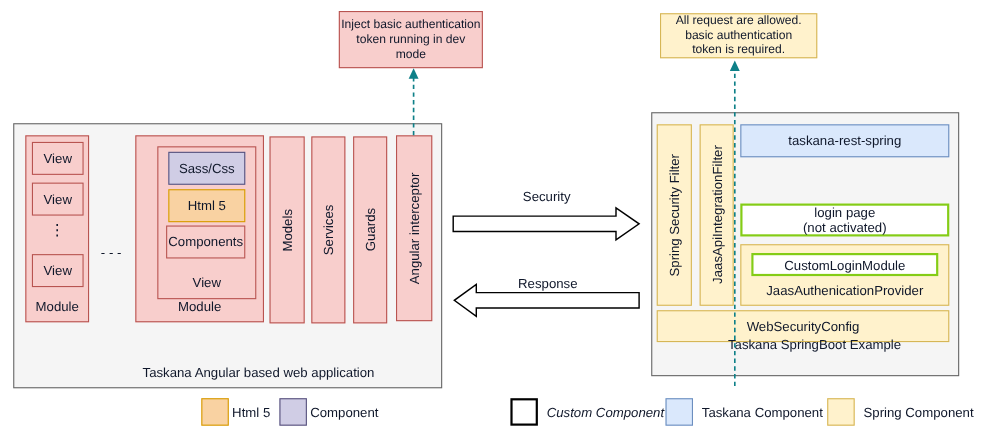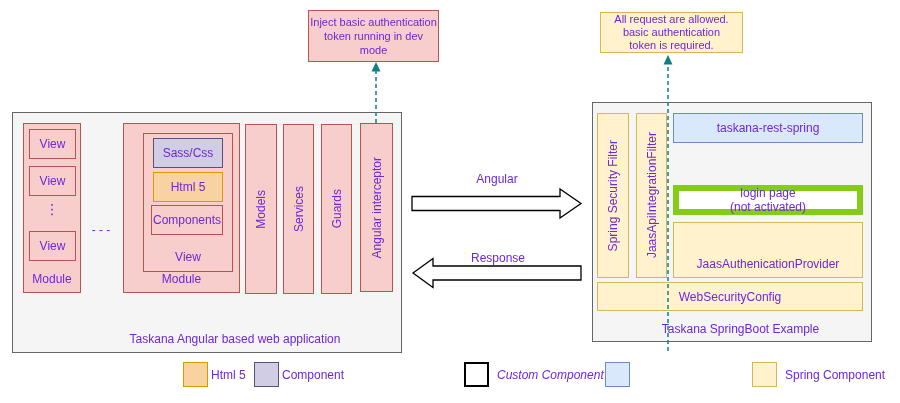--- a/index.html
+++ b/index.html
@@ -1,26 +1,26 @@
 <!DOCTYPE html>
 <html><head>
 <meta charset="utf-8">
 <style>
   html,body{margin:0;padding:0;background:#fff;}
   .canvas{position:relative;width:900px;height:403px;background:#ffffff;
-    font-family:"Liberation Sans",sans-serif;font-size:12px;color:#6d28d9;overflow:hidden;}
+    font-family:"Liberation Sans",sans-serif;font-size:12px;color:#0f172a;overflow:hidden;}
   .abs{position:absolute;box-sizing:border-box;}
   .box{border:1px solid;display:flex;align-items:center;justify-content:center;text-align:center;}
   .pink{background:#f8cecc;border-color:#b85450;}
   .thick{border-width:1.5px;}
   .yellow{background:#fff2cc;border-color:#d6b656;}
   .blue{background:#dae8fc;border-color:#6c8ebf;}
   .lavender{background:#d0cde5;border-color:#57517d;}
   .orange{background:#f9d2a2;border-color:#d79b00;}
-  .whitebox{background:#ffffff;border:6px solid #84cc16;}
+  .whitebox{background:#ffffff;border:2px solid #84cc16;}
   .gray-container{background:#f5f5f5;border:1.5px solid #666666;}
   .label{position:absolute;text-align:center;box-sizing:border-box;}
   .vbar{display:flex;align-items:center;justify-content:center;}
   .vbar span{writing-mode:vertical-rl;transform:rotate(180deg);white-space:nowrap;}
   .callout{display:flex;flex-direction:column;align-items:center;justify-content:center;
     font-size:11px;line-height:14px;}
   .callout div{white-space:nowrap;}
   .col{display:flex;flex-direction:column;align-items:center;justify-content:center;line-height:14px;}
   .overlay{position:absolute;left:0;top:0;pointer-events:none;z-index:50;}
   .legend-item{position:absolute;top:361px;height:27px;display:flex;align-items:center;}
@@ -74,59 +74,61 @@
   </div>
   <div class="abs box pink thick vbar" style="left:321px;top:124px;width:31px;height:170px;">
     <span>Guards</span>
   </div>
   <div class="abs box pink thick vbar" style="left:360px;top:123px;width:33px;height:169px;">
     <span>Angular interceptor</span>
   </div>
 
   <div class="label" style="left:12px;top:332px;width:446px;">Taskana Angular based web application</div>
 
-  <div class="label" style="left:437px;top:172px;width:120px;">Angular</div>
+  <div class="label" style="left:437px;top:172px;width:120px;">Security</div>
   <div class="label" style="left:438px;top:251px;width:120px;">Response</div>
 
   <div class="abs gray-container" style="left:592px;top:102px;width:280px;height:240px;"></div>
 
   <div class="abs box yellow vbar" style="left:597px;top:113px;width:32px;height:165px;">
     <span>Spring Security Filter</span>
   </div>
   <div class="abs box yellow vbar" style="left:636px;top:113px;width:31px;height:165px;">
     <span>JaasApiIntegrationFilter</span>
   </div>
 
   <div class="abs box blue" style="left:673px;top:113px;width:190px;height:30px;">taskana-rest-spring</div>
 
   <div class="abs whitebox col" style="left:673px;top:185px;width:190px;height:30px;">
     <div>login page</div>
     <div>(not activated)</div>
   </div>
 
   <div class="abs box yellow" style="left:673px;top:222px;width:190px;height:56px;"></div>
+  <div class="abs whitebox box" style="left:683px;top:230px;width:170px;height:21px;border-width:2px;">CustomLoginModule</div>
   <div class="label" style="left:673px;top:257px;width:190px;">JaasAuthenicationProvider</div>
 
   <div class="abs box yellow" style="left:597px;top:282px;width:266px;height:29px;">WebSecurityConfig</div>
-  <div class="label" style="left:592px;top:322px;width:297px;">Taskana SpringBoot Example</div>
+  <div class="label" style="left:592px;top:306px;width:297px;">Taskana SpringBoot Example</div>
 
   <div class="legend-item gap-s" style="left:183px;">
     <span class="swatch" style="background:#f9d2a2;border-color:#d79b00"></span>
     <span>Html 5</span>
   </div>
   <div class="legend-item gap-s" style="left:254px;">
     <span class="swatch" style="background:#d0cde5;border-color:#57517d"></span>
     <span>Component</span>
   </div>
   <div class="legend-item gap-l" style="left:464px;font-style:italic;">
     <span class="swatch" style="background:#ffffff;border-color:#000000;border-width:2px"></span>
     <span>Custom Component</span>
   </div>
   <div class="legend-item gap-l" style="left:605px;">
     <span class="swatch" style="background:#dae8fc;border-color:#6c8ebf"></span>
+    <span>Taskana Component</span>
   </div>
   <div class="legend-item gap-l" style="left:752px;">
     <span class="swatch" style="background:#fff2cc;border-color:#d6b656"></span>
     <span>Spring Component</span>
   </div>
 
   <svg class="overlay" width="900" height="403" viewBox="0 0 900 403">
 
     <line x1="376" y1="123" x2="376" y2="71" stroke="#0e8088" stroke-width="1.5" stroke-dasharray="4 3"></line>
     <path d="M376,62 L380.5,71.5 L371.5,71.5 Z" fill="#0e8088"></path>

